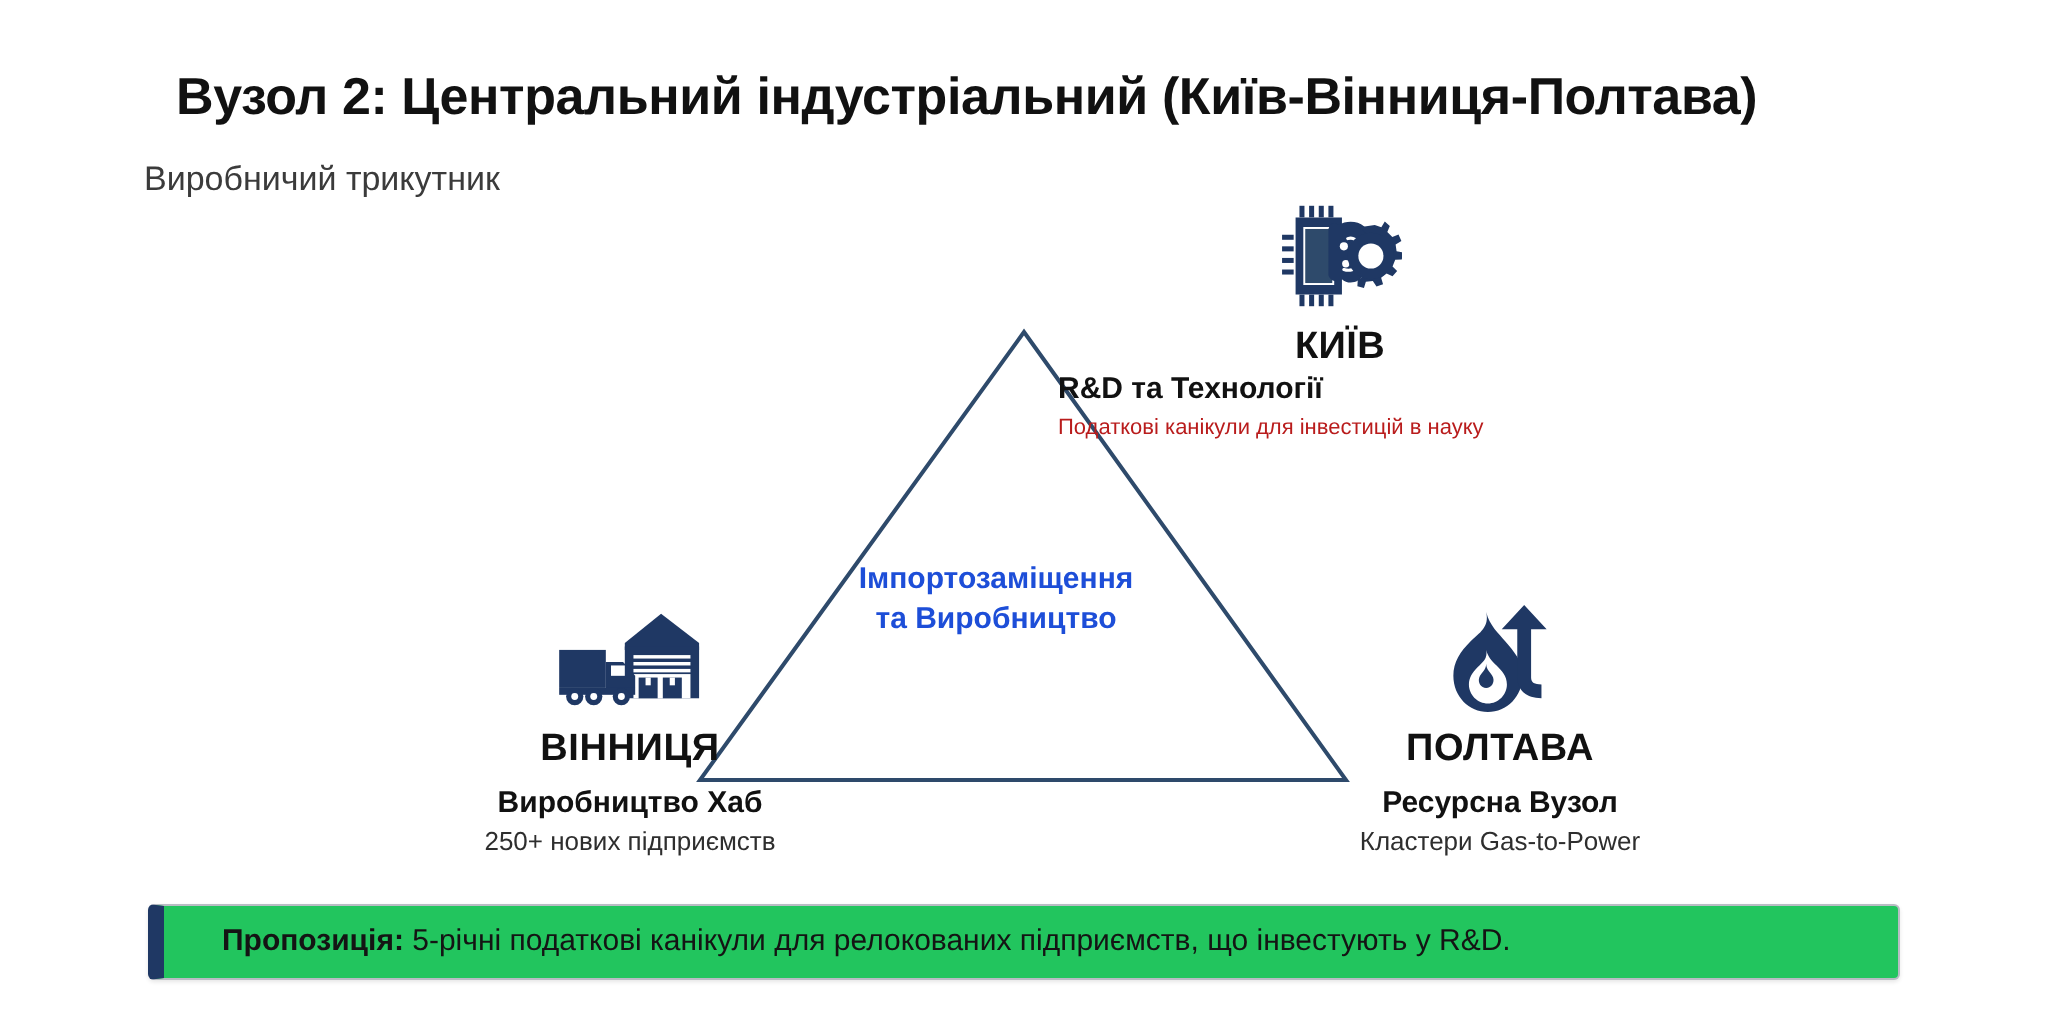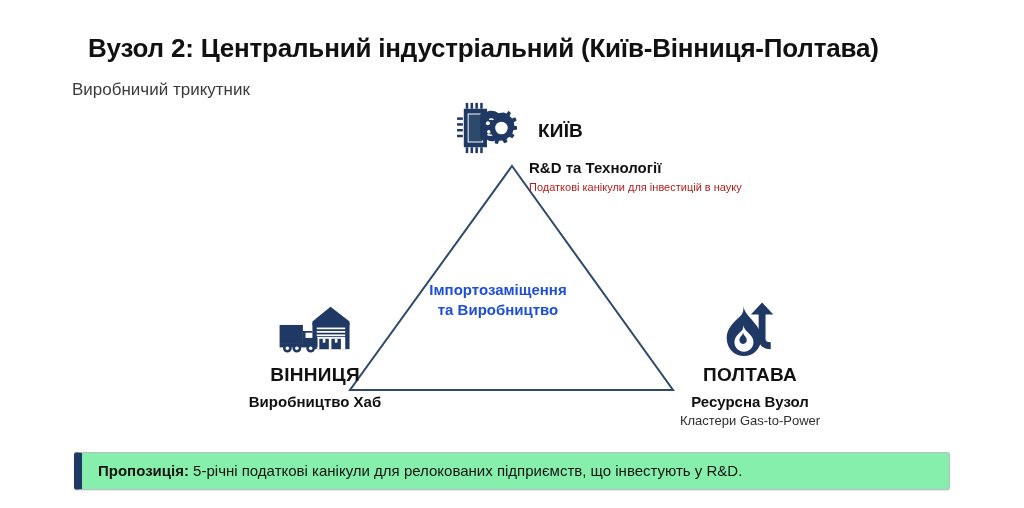--- a/index.html
+++ b/index.html
@@ -63,21 +63,22 @@
 
   
   .node-kyiv {
     left: 455px;
     top: 5px;
     width: 430px;
   }
   .kyiv-row {
     display: flex;
     align-items: center;
-    gap: 21px;
+    gap: 4px;
+    flex-direction: column;
   }
   .kyiv-icon {
     width: 62px;
     height: 56px;
     flex: 0 0 auto;
   }
   .kyiv-city {
     font-size: 19px;
     font-weight: bold;
     color: #111111;
@@ -162,24 +163,24 @@
   .proposal {
     position: absolute;
     left: 74px;
     top: 452px;
     width: 876px;
     height: 38px;
     box-sizing: border-box;
     border: 1px solid #b9bcc4;
     border-left: 8px solid #1f3864;
     border-radius: 3px;
-    background: #86efac;
+    background: #22c55e;
     display: flex;
     align-items: center;
-    padding-left: 16px;
+    padding-left: 29px;
     box-shadow: 0 1px 2px rgba(0,0,0,0.10);
   }
   .proposal-text {
     font-size: 15px;
     color: #141414;
     line-height: 1.2;
     white-space: nowrap;
   }
   .proposal-text b {
     font-weight: bold;
@@ -273,20 +274,21 @@
         <circle cx="12" cy="53" r="5"></circle>
           <circle cx="12" cy="53" r="2" fill="#ffffff"></circle>
         <circle cx="23" cy="53" r="5"></circle>
           <circle cx="23" cy="53" r="2" fill="#ffffff"></circle>
         <circle cx="39" cy="53" r="5"></circle>
           <circle cx="39" cy="53" r="2" fill="#ffffff"></circle>
       </g>
     </svg>
     <div class="node-city">ВІННИЦЯ</div>
     <div class="node-role-c">Виробництво Хаб</div>
+    <div class="node-detail-c">250+ нових підприємств</div>
   </div>
 
   <div class="node node-poltava">
     <svg class="bottom-icon" viewBox="0 0 88 66">
       <g fill="#1f3864">
 
         <path d="M36 4 c2 9 -4 12 -9 17 c-6 6 -10 12 -10 20 c0 12 9 21 20 21
                  c11 0 20 -9 20 -21 c0 -9 -5 -14 -10 -20 c-4 -5 -9 -9 -11 -17 Z"></path>
 
         <path d="M36 26 c1 5 -2 7 -5 10 c-3 3 -5 6 -5 10 c0 6 5 11 11 11

